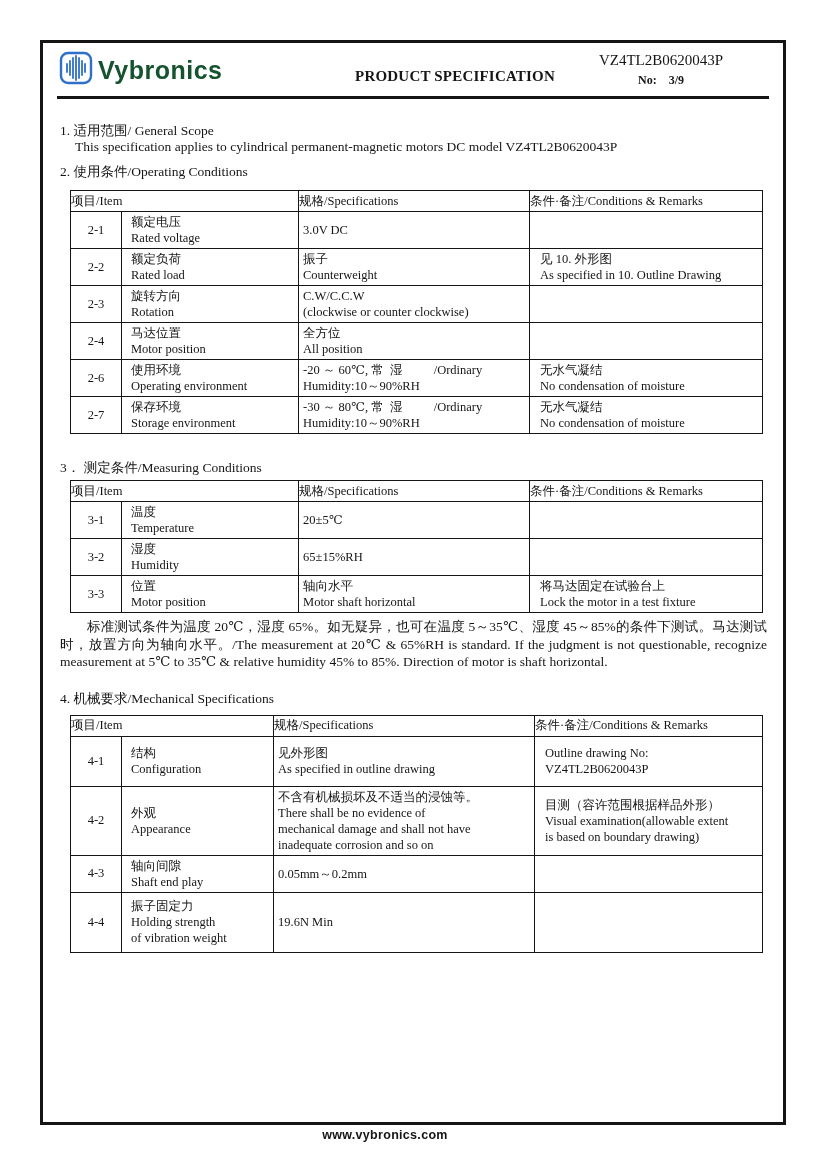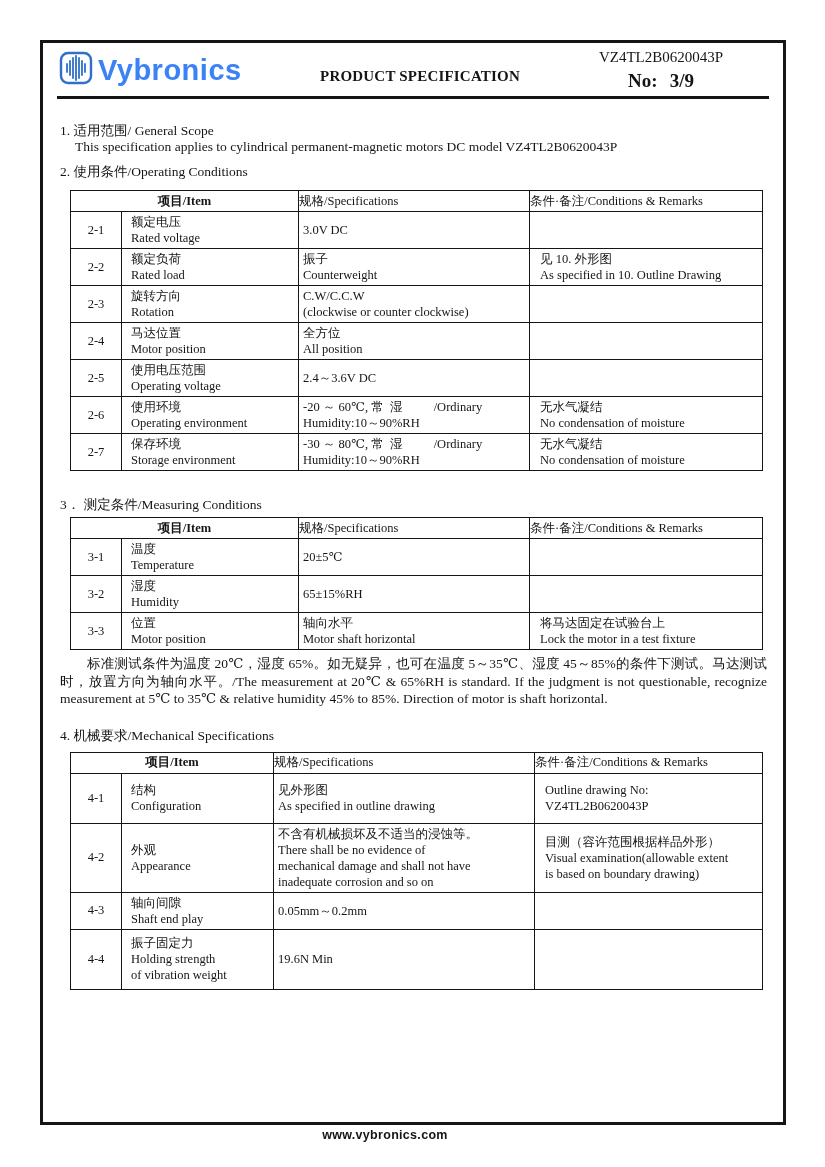--- a/index.html
+++ b/index.html
@@ -11,47 +11,47 @@
   }
   .frame {
     position:absolute; left:40px; top:40px; width:746px; height:1085px;
     border:3px solid #151515; background:#fff;
   }
   
   .hdr { display:flex; align-items:center; height:52px; padding:2px 16px 0 16px; }
   .logo { width:226px; display:flex; align-items:center; gap:5px; }
   .logo-name {
     font-family:"Liberation Sans","DejaVu Sans",sans-serif;
-    font-weight:bold; font-size:29px; color:#3b82f6; letter-spacing:0.5px;
-  }
-  .title-block { flex:1; text-align:center;margin-top:12px; }
+    font-weight:bold; font-size:25px; color:#14532d; letter-spacing:0.5px;
+  }
+  .title-block { flex:1; text-align:right;margin-top:12px; }
   .title-en { font-weight:bold; font-size:15px; letter-spacing:0.2px; }
   .title-zh { font-size:14px; margin-top:4px; }
   .pn-block { width:212px; text-align:center; }
   .pn { font-size:15px; }
-  .pageno { font-weight:bold; font-size:19px; margin-top:4px; }
+  .pageno { font-weight:bold; font-size:12px; margin-top:4px; }
   .pageno .lbl { margin-right:12px; }
   .hdr-rule { border-top:3px solid #151515; margin:1px 14px 0 14px; }
   
   .content { padding:24px 16px 0 17px; font-size:13.5px; }
   .sec-heading { font-size:13.5px; line-height:16px; }
   .indent { margin-left:15px; line-height:16px; }
   .sec2 { margin-top:9px; }
   .sec3 { margin-top:26px; }
   .sec4 { margin-top:20px; }
   
   table {
     border-collapse:collapse; table-layout:fixed;
     width:692px; margin:10px 0 0 10px; font-size:12.5px;
   }
   .t-me { margin-top:4px; }
   .t-mech { margin-top:8px; }
   th,td { border:1px solid #151515; font-weight:normal; vertical-align:middle; }
   th { height:21px; font-size:12.5px; }
-  .h-item { text-align:center;font-weight:bold; }
+  .h-item { text-align:left; }
   .h-spec,.h-cond { text-align:left; padding-left:0; }
   .c-no { text-align:center; }
   .c-item { padding:2px 4px 2px 9px; }
   .c-spec { padding:2px 4px 2px 4px; white-space:pre-wrap; }
   .c-cond { padding:2px 4px 2px 10px; }
   td div { line-height:16px; }
   .t-op td { height:37px; }
   .t-me td { height:36px; }
   .r50 td { height:50px; }
   .r64 td { height:64px; }
@@ -158,29 +158,20 @@
         <tr>
           <td class="c-no">2-4</td>
           <td class="c-item">
               <div>马达位置</div>
               <div>Motor position</div>
             </td>
           <td class="c-spec"><div>全方位</div><div>All position</div></td>
           <td class="c-cond"></td>
         </tr>
         <tr>
-          <td class="c-no">2-5</td>
-          <td class="c-item">
-              <div>使用电压范围</div>
-              <div>Operating voltage</div>
-            </td>
-          <td class="c-spec"><div>2.4～3.6V DC</div></td>
-          <td class="c-cond"></td>
-        </tr>
-        <tr>
           <td class="c-no">2-6</td>
           <td class="c-item">
               <div>使用环境</div>
               <div>Operating environment</div>
             </td>
           <td class="c-spec"><div>-20 ～ 60℃, 常  湿          /Ordinary</div><div>Humidity:10～90%RH</div></td>
           <td class="c-cond">
               <div>无水气凝结</div>
               <div>No condensation of moisture</div>
             </td>

